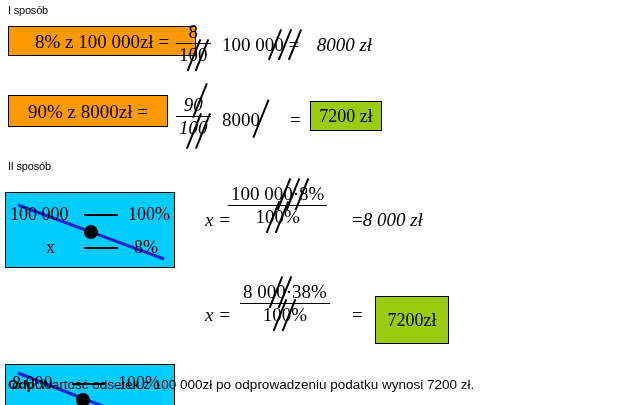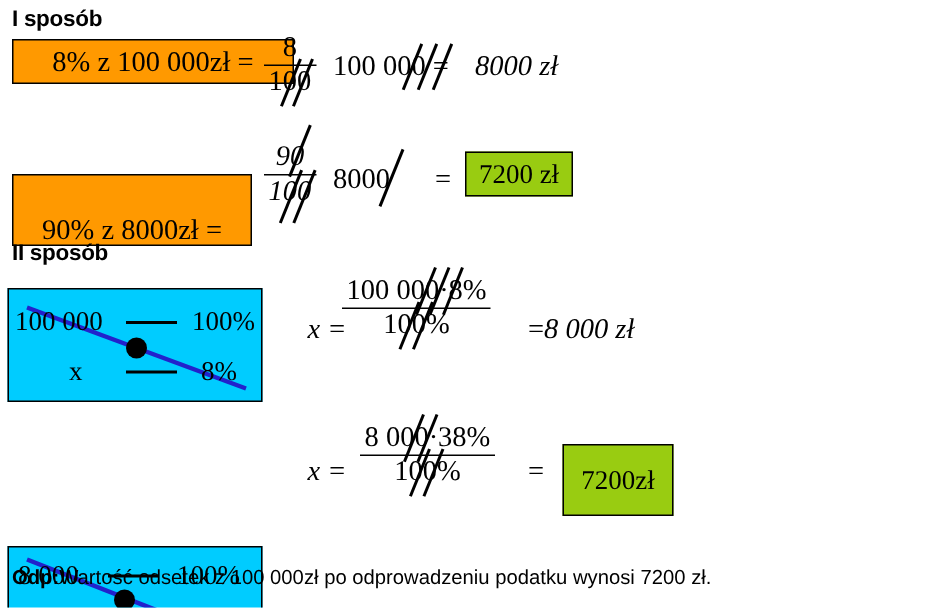--- a/index.html
+++ b/index.html
@@ -13,22 +13,22 @@
     position: relative;
     overflow: hidden;
     font-family: "Liberation Serif", serif;
     color: #000000;
   }
   .abs { position: absolute; }
 
   
   .heading {
     font-family: "Liberation Sans", sans-serif;
-    font-weight: bold;
-    font-size: 15px;
+    font-weight: normal;
+    font-size: 11px;
     letter-spacing: -0.2px;
     color: #000;
     white-space: nowrap;
   }
 
   
   .boxed {
     border: 1px solid #000;
     box-sizing: border-box;
     display: flex;
@@ -138,21 +138,21 @@
     <span>100 000</span>
     <span class="slash" style="left:52px;"></span>
     <span class="slash" style="left:62px;"></span>
     <span class="slash" style="left:72px;"></span>
   </span>
   <span>=</span>
   <span class="thinsp"></span><span class="thinsp"></span>
   <span class="it">8000 zł</span>
 </div>
 
-<div class="abs boxed box-orange" style="left:8px; top:116px; width:160px; height:48px;align-items:flex-end;">
+<div class="abs boxed box-orange" style="left:8px; top:95px; width:160px; height:32px;">
   <span class="math it" style="font-size:19px;">90% z 8000zł =</span>
 </div>
 
 <div class="abs" style="left:176px; top:95px;">
   <span class="frac math">
     <span class="num">
       <span class="cancel">
         <span class="it">90</span>
         <span class="slash" style="left:15px; top:-13px; bottom:-4px;"></span>
       </span>

